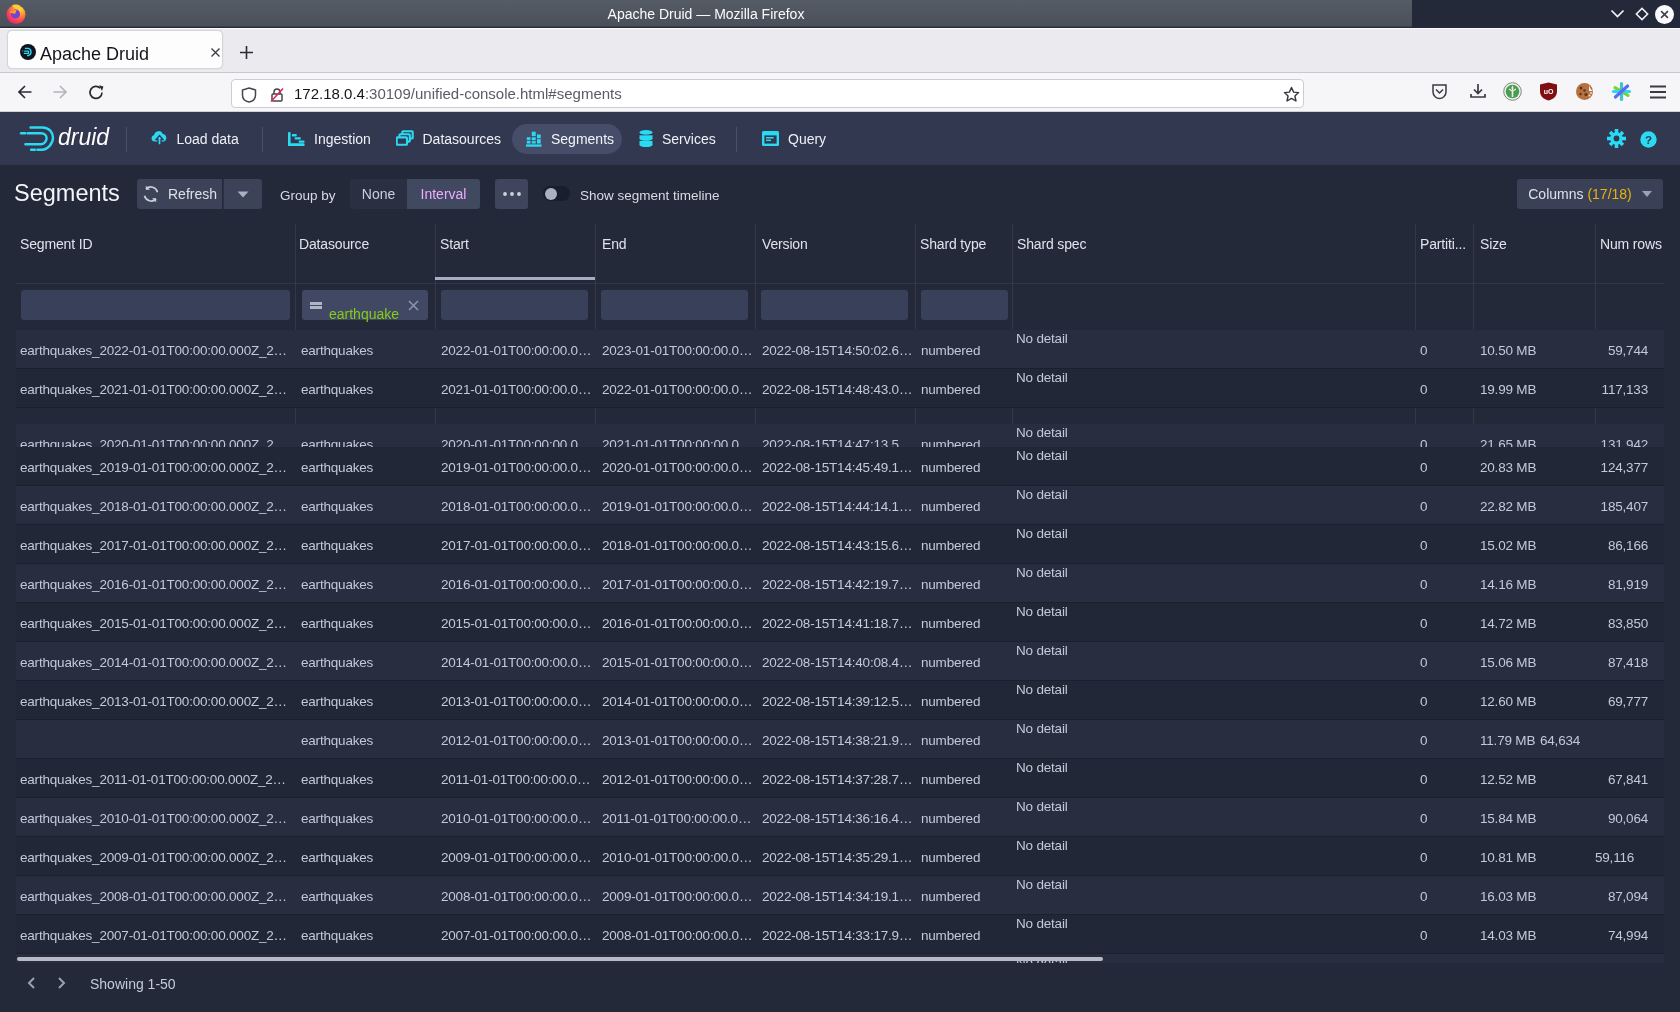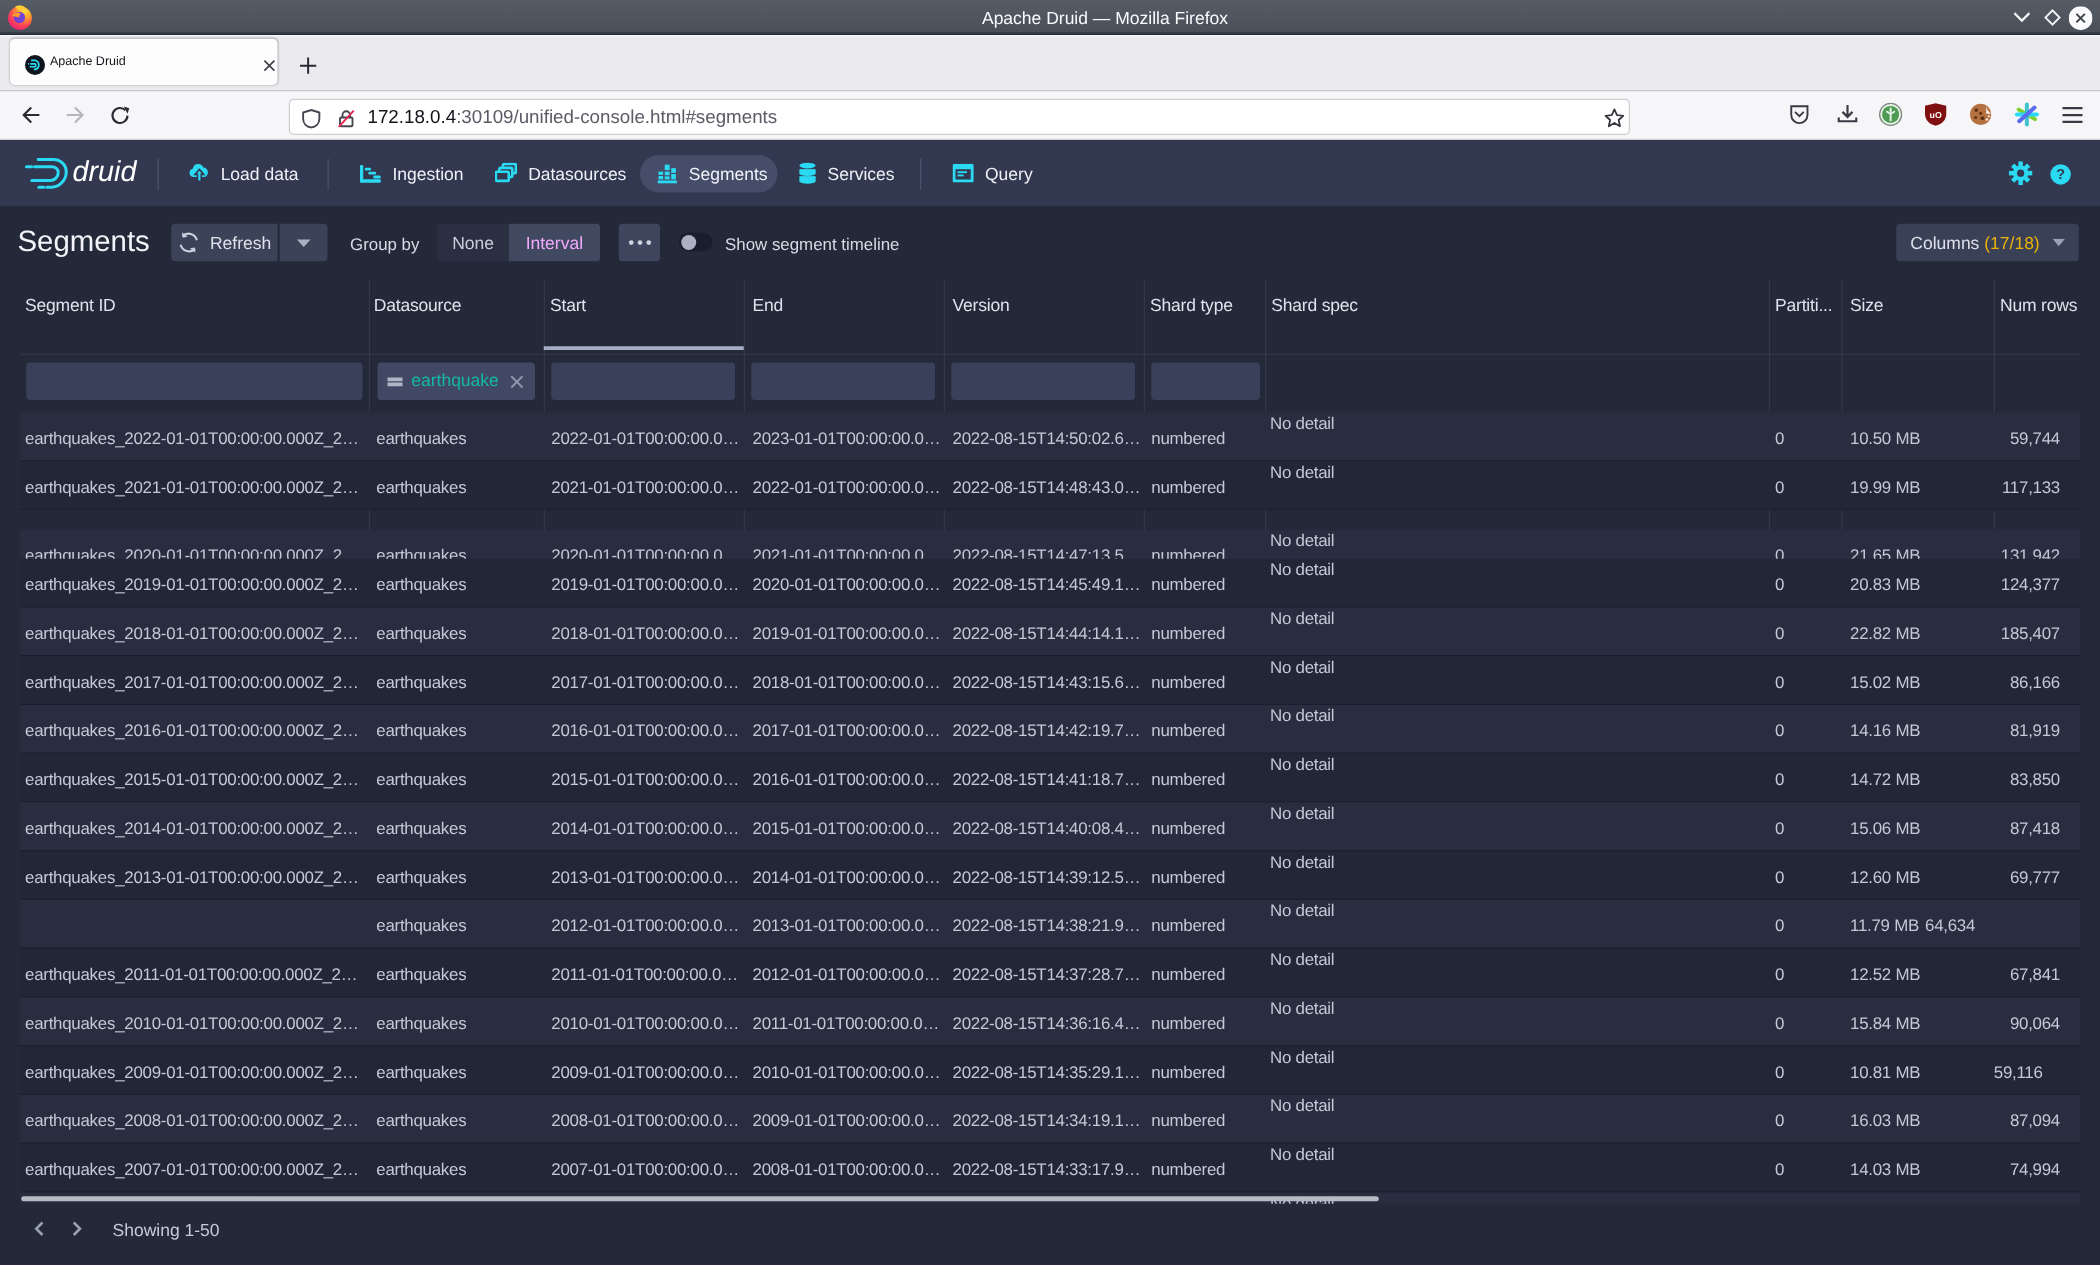--- a/index.html
+++ b/index.html
@@ -1,28 +1,28 @@
 <!DOCTYPE html>
 <html><head>
 <meta charset="utf-8">
 <style>
   * { margin:0; padding:0; box-sizing:border-box; }
   html,body { width:1680px; height:1012px; overflow:hidden; }
   body { font-family:"Liberation Sans", sans-serif; background:#232938; position:relative; }
   .abs { position:absolute; }
 
   
-  #titlebar { left:0; top:0; width:1680px; height:27px;
-    background:linear-gradient(#555c65,#49505a); border-bottom:1px solid #3b4149;padding-left:44px; }
+  #titlebar { left:0; top:0; width:1412px; height:27px;
+    background:linear-gradient(#555c65,#49505a); border-bottom:1px solid #3b4149; }
   #titlebar .title { width:100%; text-align:center; line-height:28px;
     color:#fbfbfe; font-size:14px; }
   #tabbar { left:0; top:28px; width:1680px; height:44px; background:#ebebef; border-top:1px solid #fafafc; }
   #tab { left:8px; top:31px; width:214px; height:37px; background:#fdfdfe;
     border-radius:4px; box-shadow:0 0 2px rgba(0,0,0,.35); }
-  #tab .tlabel { left:32px; top:13px; color:#15141a; font-size:10px;text-align:right; }
+  #tab .tlabel { left:32px; top:13px; color:#15141a; font-size:18px;text-align:right; }
   #urlbar { left:0; top:72px; width:1680px; height:40px; background:#f6f6f8;
     border-top:1px solid #c8c8ce; border-bottom:1px solid #d0d0d6; }
   #urlfield { left:231px; top:6px; width:1073px; height:29px; background:#fff;
     border:1px solid #cdcdd3; border-radius:4px; }
   #urltext { left:62px; top:5px; font-size:15px; color:#5b5b66; white-space:nowrap; }
   #urltext b { color:#15141a; font-weight:normal; }
 
   
   #nav { left:0; top:112px; width:1680px; height:53px; background:#32384f; }
   .navsep { width:1px; height:25px; background:#4b516b; top:15px; }
@@ -336,21 +336,21 @@
 <div class="abs" style="left:419px;top:53px;width:160px;height:3px;background:#a6adc2"></div>
 <div class="abs" style="left:0;top:59px;width:1648px;height:1px;background:rgba(255,255,255,0.06)"></div>
 <div class="abs finput" style="left:5px;width:269px"></div>
 <div class="abs finput" style="left:425px;width:147px"></div>
 <div class="abs finput" style="left:585px;width:147px"></div>
 <div class="abs finput" style="left:745px;width:147px"></div>
 <div class="abs finput" style="left:905px;width:87px"></div>
 <div class="abs" style="left:286px;top:66px;width:126px;height:30px;background:#414863;border-radius:3px;">
   <div class="abs" style="left:7.5px;top:11.5px;width:12.5px;height:3.2px;background:#aeb5c5"></div>
   <div class="abs" style="left:7.5px;top:16.2px;width:12.5px;height:3.2px;background:#aeb5c5"></div>
-  <div class="abs" style="left:27px;top:6px;color:#14b8a6;font-size:14px">earthquake</div>
+  <div class="abs" style="left:27px;top:16px;color:#84cc16;font-size:14px">earthquake</div>
   <svg class="abs" style="left:105px;top:9px" width="13" height="13" viewBox="0 0 13 13">
         <path d="M2 2 L11 11 M11 2 L2 11" stroke="#8e96aa" stroke-width="1.5"></path>
       </svg>
 </div>
 <div class="abs colb" style="left:279px"></div>
 <div class="abs colb" style="left:419px"></div>
 <div class="abs colb" style="left:579px"></div>
 <div class="abs colb" style="left:739px"></div>
 <div class="abs colb" style="left:899px"></div>
 <div class="abs colb" style="left:996px"></div>

